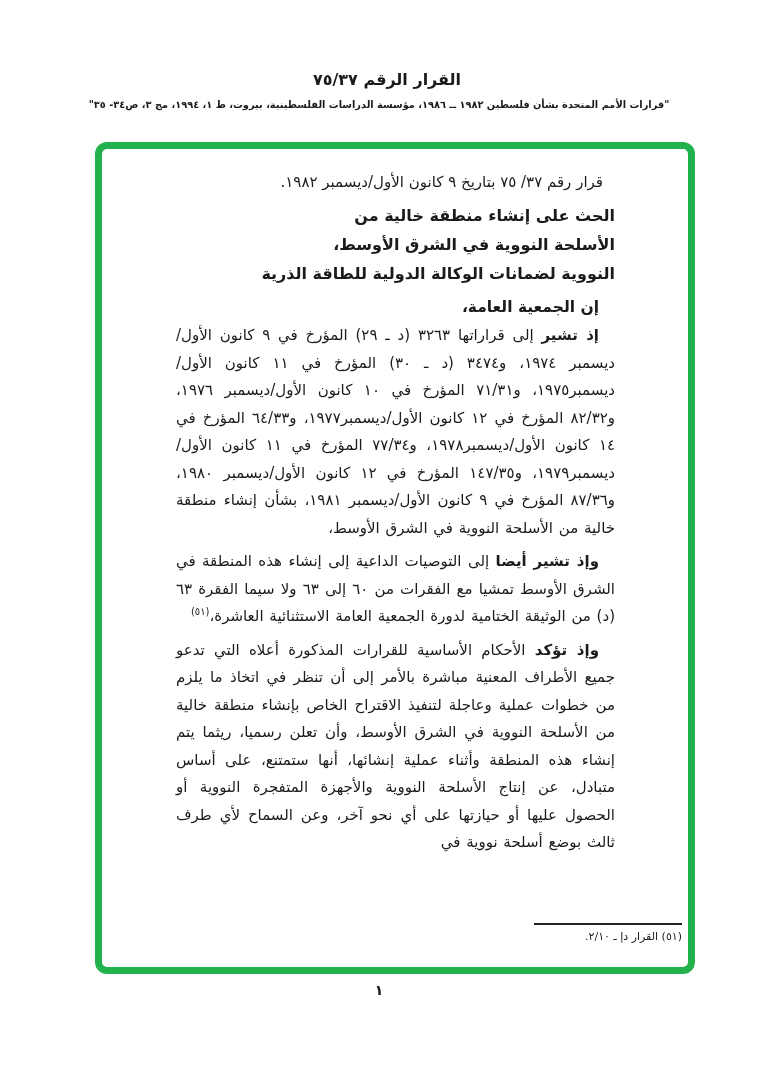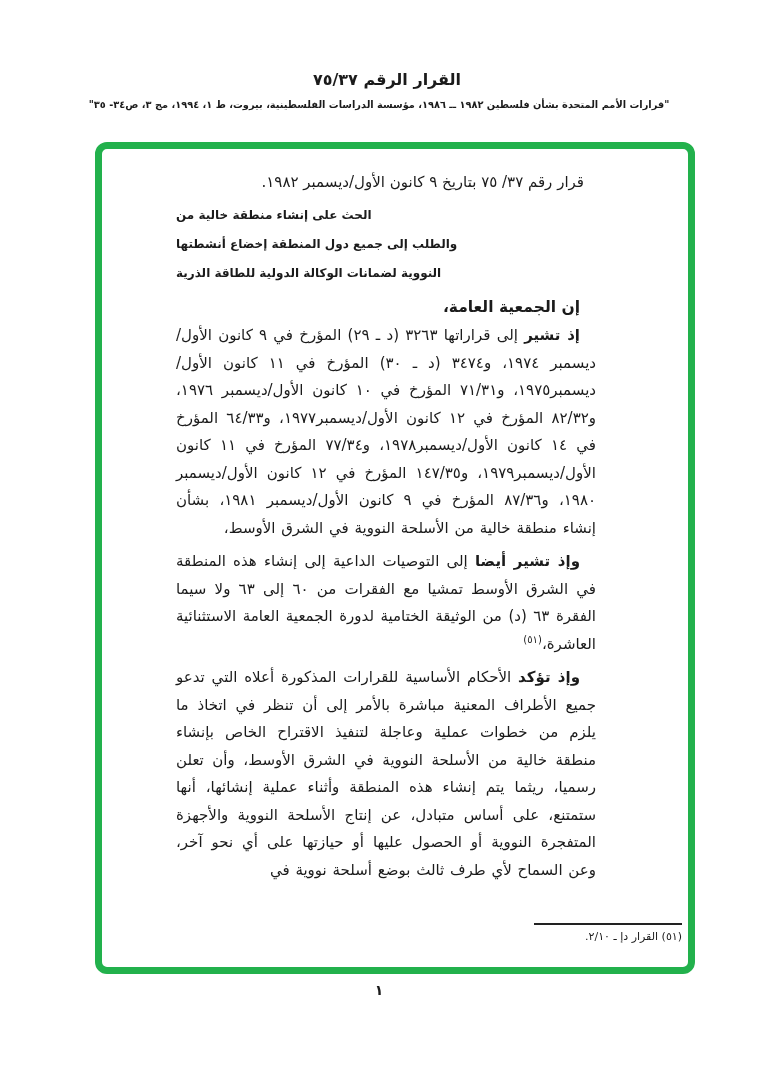--- a/index.html
+++ b/index.html
@@ -14,25 +14,25 @@
   .header-source{
     position:absolute;top:99px;left:0;right:0;text-align:center;
     font-size:10px;font-weight:bold;white-space:nowrap;transform:scaleX(0.98);
   }
   .frame{
     position:absolute;left:95px;top:142px;width:600px;height:832px;
     border:7px solid #22b14c;border-radius:12px;box-sizing:border-box;
   }
   .content{
     position:absolute;top:0;bottom:0;right:0;left:0;
-    padding:18px 92px 0 74px;box-sizing:border-box;
+    padding:18px 73px 0 74px;box-sizing:border-box;
   }
   .intro{font-size:15px;margin:6px 0 10px;text-indent:12px;}
   .res-title{margin:2px 0 10px;}
-  .res-title-line{text-align:left;font-weight:bold;font-size:12px;line-height:29px;}
+  .res-title-line{text-align:right;font-weight:bold;font-size:16px;line-height:29px;}
   .opening{font-weight:bold;font-size:15.5px;text-indent:16px;margin:2px 0 6px;}
   .body-p{
     font-size:15px;line-height:27.5px;text-align:justify;text-indent:16px;
     margin:0 0 6px;word-spacing:1px;
   }
   .body-p b{font-weight:bold;}
   sup.fn{font-size:10px;line-height:0;}
   .footnote{position:absolute;right:6px;bottom:24px;width:230px;}
   .fn-rule{width:148px;height:2px;background:#222;margin:0 0 5px auto;}
   .fn-text{font-size:11px;text-align:right;white-space:nowrap;}
@@ -47,21 +47,21 @@
 <div class="header-title">القرار الرقم ٧٥/٣٧</div>
 <div class="header-source">"قرارات الأمم المتحدة بشأن فلسطين ١٩٨٢ ــ ١٩٨٦، مؤسسة الدراسات الفلسطينية، بيروت، ط ١، ١٩٩٤، مج ٣، ص٣٤- ٣٥"</div>
 
 <div class="frame" style="border-color: rgb(34, 177, 76);">
   <div class="content">
 
     <p class="intro">قرار رقم ٣٧/ ٧٥ بتاريخ ٩ كانون الأول/ديسمبر ١٩٨٢.</p>
 
     <div class="res-title">
       <div class="res-title-line">الحث على إنشاء منطقة خالية من</div>
-      <div class="res-title-line">والطلب إلى جميع دول المنطقة إخضاع أنشطتها</div>
+      <div class="res-title-line">الأسلحة النووية في الشرق الأوسط،</div>
       <div class="res-title-line">النووية لضمانات الوكالة الدولية للطاقة الذرية</div>
     </div>
 
     <p class="opening">إن الجمعية العامة،</p>
 
     <p class="body-p"><b>إذ تشير</b><span> إلى قراراتها ٣٢٦٣ (د ـ ٢٩) المؤرخ في ٩ كانون الأول/ديسمبر ١٩٧٤، و٣٤٧٤ (د ـ ٣٠) المؤرخ في ١١ كانون الأول/ديسمبر١٩٧٥، و٧١/٣١ المؤرخ في ١٠ كانون الأول/ديسمبر ١٩٧٦، و٨٢/٣٢ المؤرخ في ١٢ كانون الأول/ديسمبر١٩٧٧، و٦٤/٣٣ المؤرخ في ١٤ كانون الأول/ديسمبر١٩٧٨، و٧٧/٣٤ المؤرخ في ١١ كانون الأول/ديسمبر١٩٧٩، و١٤٧/٣٥ المؤرخ في ١٢ كانون الأول/ديسمبر ١٩٨٠، و٨٧/٣٦ المؤرخ في ٩ كانون الأول/ديسمبر ١٩٨١، بشأن إنشاء منطقة خالية من الأسلحة النووية في الشرق الأوسط،</span></p>
 
     <p class="body-p"><b>وإذ تشير أيضا</b><span> إلى التوصيات الداعية إلى إنشاء هذه المنطقة في الشرق الأوسط تمشيا مع الفقرات من ٦٠ إلى ٦٣ ولا سيما الفقرة ٦٣ (د) من الوثيقة الختامية لدورة الجمعية العامة الاستثنائية العاشرة،</span><sup class="fn">(٥١)</sup></p>
 
     <p class="body-p"><b>وإذ تؤكد</b><span> الأحكام الأساسية للقرارات المذكورة أعلاه التي تدعو جميع الأطراف المعنية مباشرة بالأمر إلى أن تنظر في اتخاذ ما يلزم من خطوات عملية وعاجلة لتنفيذ الاقتراح الخاص بإنشاء منطقة خالية من الأسلحة النووية في الشرق الأوسط، وأن تعلن رسميا، ريثما يتم إنشاء هذه المنطقة وأثناء عملية إنشائها، أنها ستمتنع، على أساس متبادل، عن إنتاج الأسلحة النووية والأجهزة المتفجرة النووية أو الحصول عليها أو حيازتها على أي نحو آخر، وعن السماح لأي طرف ثالث بوضع أسلحة نووية في</span></p>

